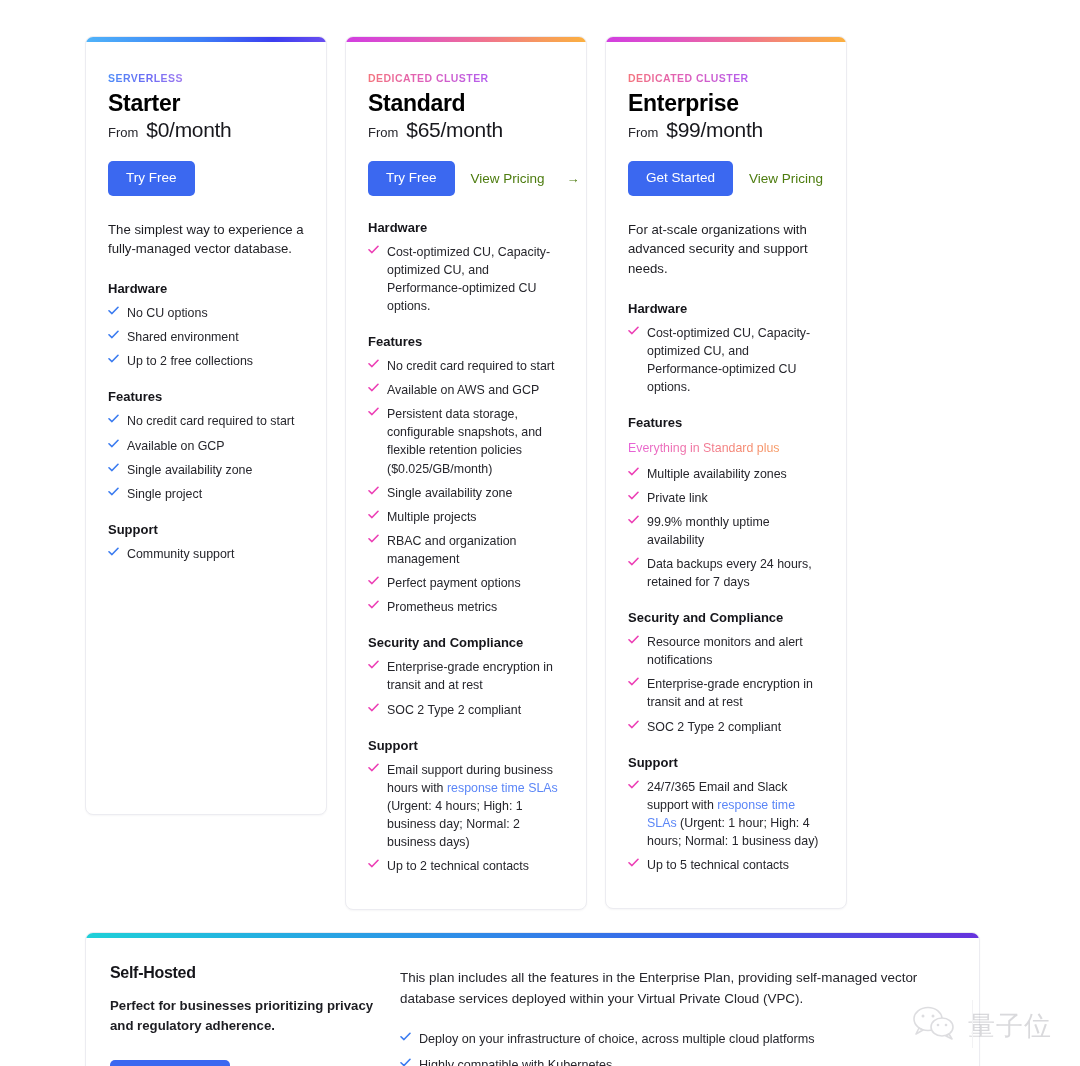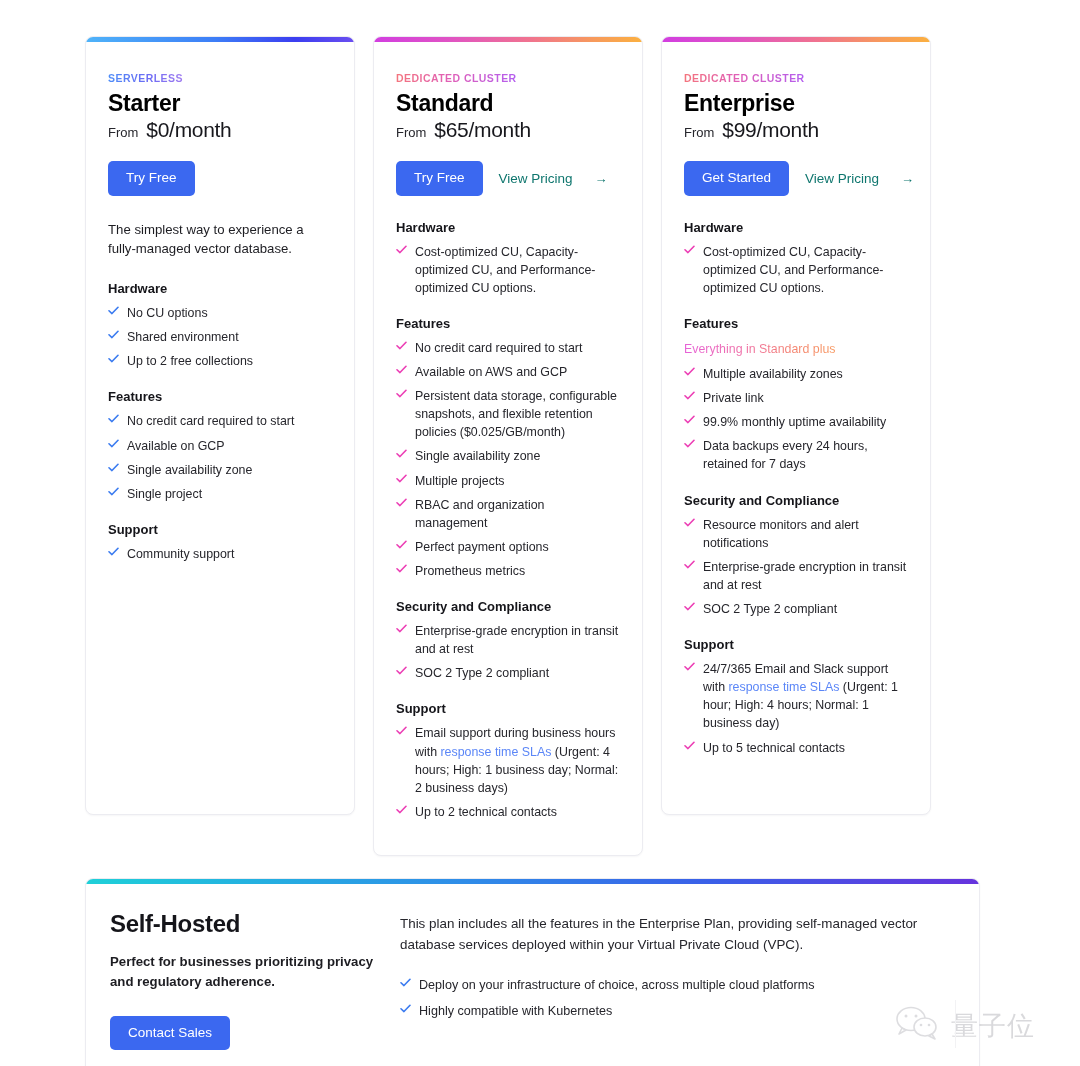--- a/index.html
+++ b/index.html
@@ -23,21 +23,21 @@
 
   
   .plan-grid {
     display: flex;
     gap: 18px;
     align-items: flex-start;
   }
 
   .plan-card {
     position: relative;
-    width: 270px;
+    width: 242px;
     background: #ffffff;
     border: 1px solid #ececf1;
     border-radius: 8px;
     padding: 0;
     box-shadow: 0 1px 2px rgba(20, 20, 40, 0.04);
     overflow: hidden;
   }
 
   .plan-card .card-inner {
     padding: 26px 22px 28px 22px;
@@ -118,21 +118,21 @@
     border: none;
     border-radius: 5px;
     padding: 10px 18px;
     cursor: pointer;
     font-family: inherit;
     white-space: nowrap;
     line-height: 1.1;
   }
 
   .link-pricing {
-    color: #0f766e;
+    color: #4d7c0f;
     font-size: 13.5px;
     text-decoration: none;
     white-space: nowrap;
     display: inline-flex;
     align-items: center;
     gap: 22px;
     cursor: pointer;
   }
   .link-pricing .arrow { font-size: 13px; line-height: 1; }
 
@@ -211,21 +211,21 @@
   .bar-selfhosted {
     background: linear-gradient(90deg, #1fd0d8 0%, #23b5df 16%, #2f8de8 42%, #3a5fe8 70%, #5b3fe0 92%, #6633dd 100%);
   }
   .sh-body {
     display: flex;
     padding: 26px 24px 30px 24px;
     gap: 22px;
   }
   .sh-left { width: 268px; flex: 0 0 268px; }
   .sh-title {
-    font-size: 24px;
+    font-size: 16px;
     font-weight: bold;
     letter-spacing: -0.3px;
     color: #15151a;
     margin-bottom: 14px;
   }
   .sh-sub {
     font-size: 13.2px;
     font-weight: bold;
     line-height: 1.5;
     color: #1d1d22;
@@ -238,21 +238,21 @@
     color: #26262c;
     margin-bottom: 20px;
     max-width: 560px;
   }
   .sh-list { list-style: none; }
   .sh-list .feat-item { font-size: 12.6px; margin-bottom: 8px; }
 
   
   .watermark {
     position: absolute;
-    right: 45px;
+    right: 28px;
     bottom: 22px;
     display: flex;
     align-items: center;
     gap: 12px;
     opacity: 0.33;
     pointer-events: none;
   }
   .wm-divider {
     position: absolute;
     left: 60px;
@@ -476,21 +476,21 @@
         <div class="card-bar bar-dedicated"></div>
         <div class="card-inner"><div class="eyebrow eyebrow-dedicated">DEDICATED CLUSTER</div><div class="plan-name">Enterprise</div><div class="price-row">
             <span class="price-from">From</span>
             <span class="price-value">$99/month</span>
           </div><div class="cta-row">
             <button class="btn-primary">Get Started</button>
             <a class="link-pricing">
               <span>View Pricing</span>
               <span class="arrow">→</span>
             </a>
-          </div><div class="section-title">Hardware</div><ul class="feat-list">
+          </div><div class="plan-desc">For at-scale organizations with advanced security and support needs.</div><div class="section-title">Hardware</div><ul class="feat-list">
             <li class="feat-item">
               <span class="check">
                 <svg viewBox="0 0 12 10">
                   <path d="M1 5.3 L4.3 8.4 L11 1.4" fill="none" stroke="#ec3fb5" stroke-width="1.8" stroke-linecap="round" stroke-linejoin="round"></path>
                 </svg>
               </span>
               <span class="feat-text">Cost-optimized CU, Capacity-optimized CU, and Performance-optimized CU options.</span>
             </li>
           </ul><div class="section-title">Features</div><div class="everything-line">Everything in Standard plus</div><ul class="feat-list">
             <li class="feat-item">

